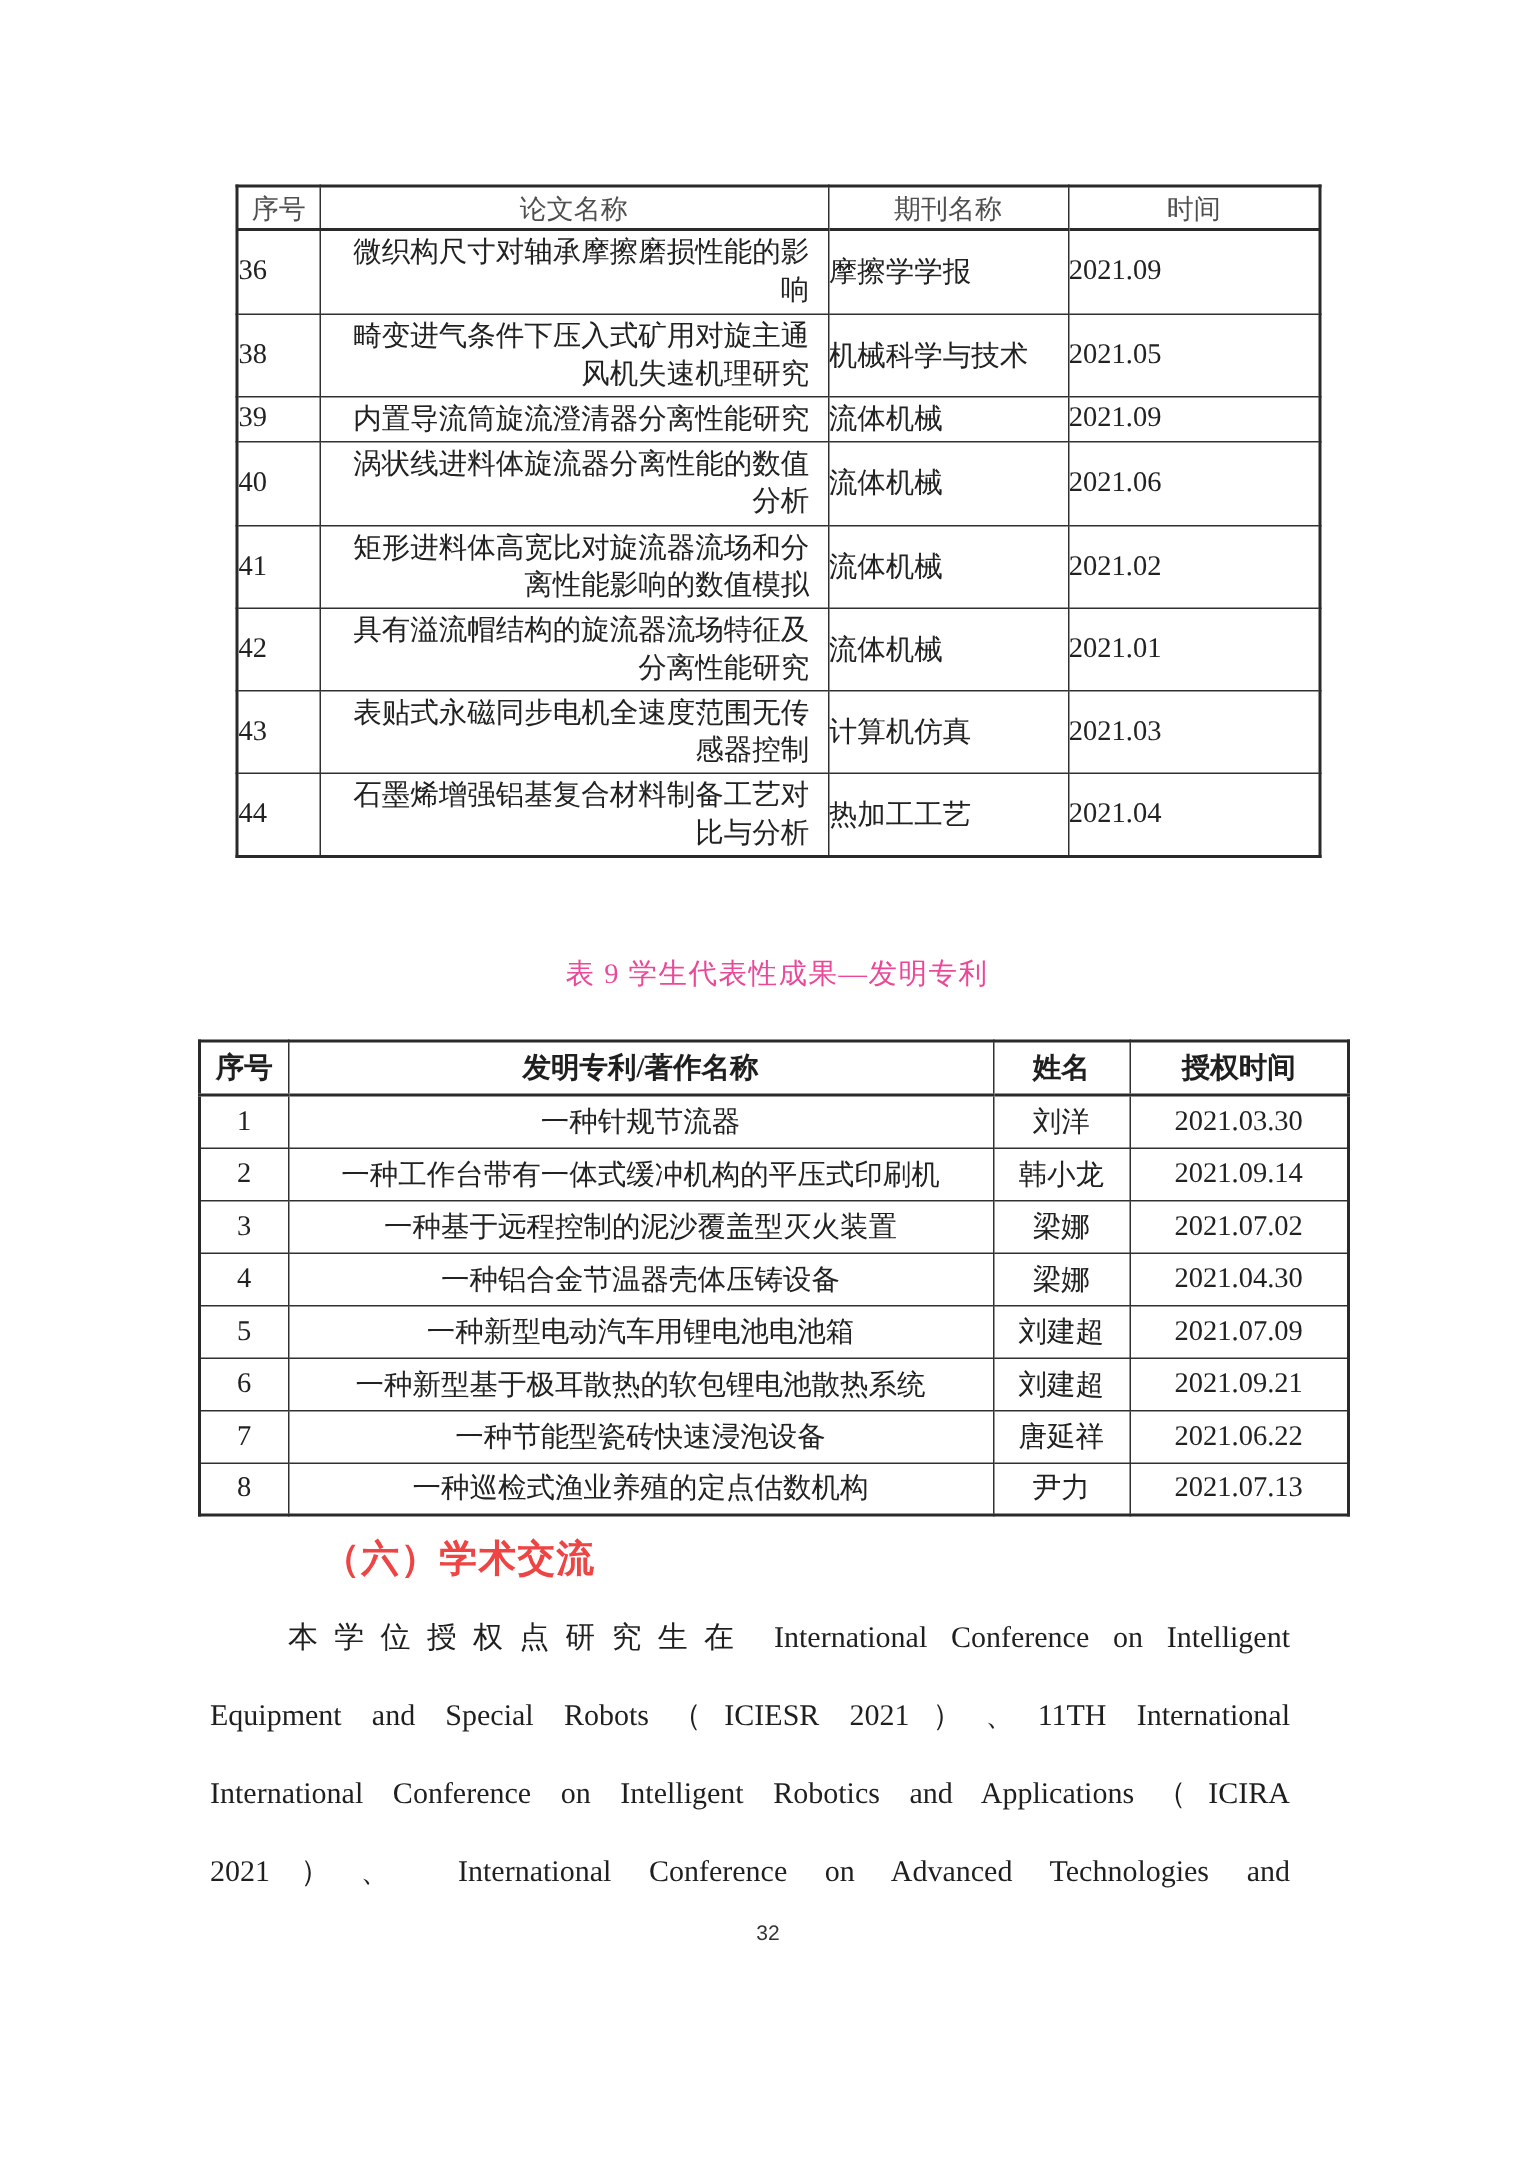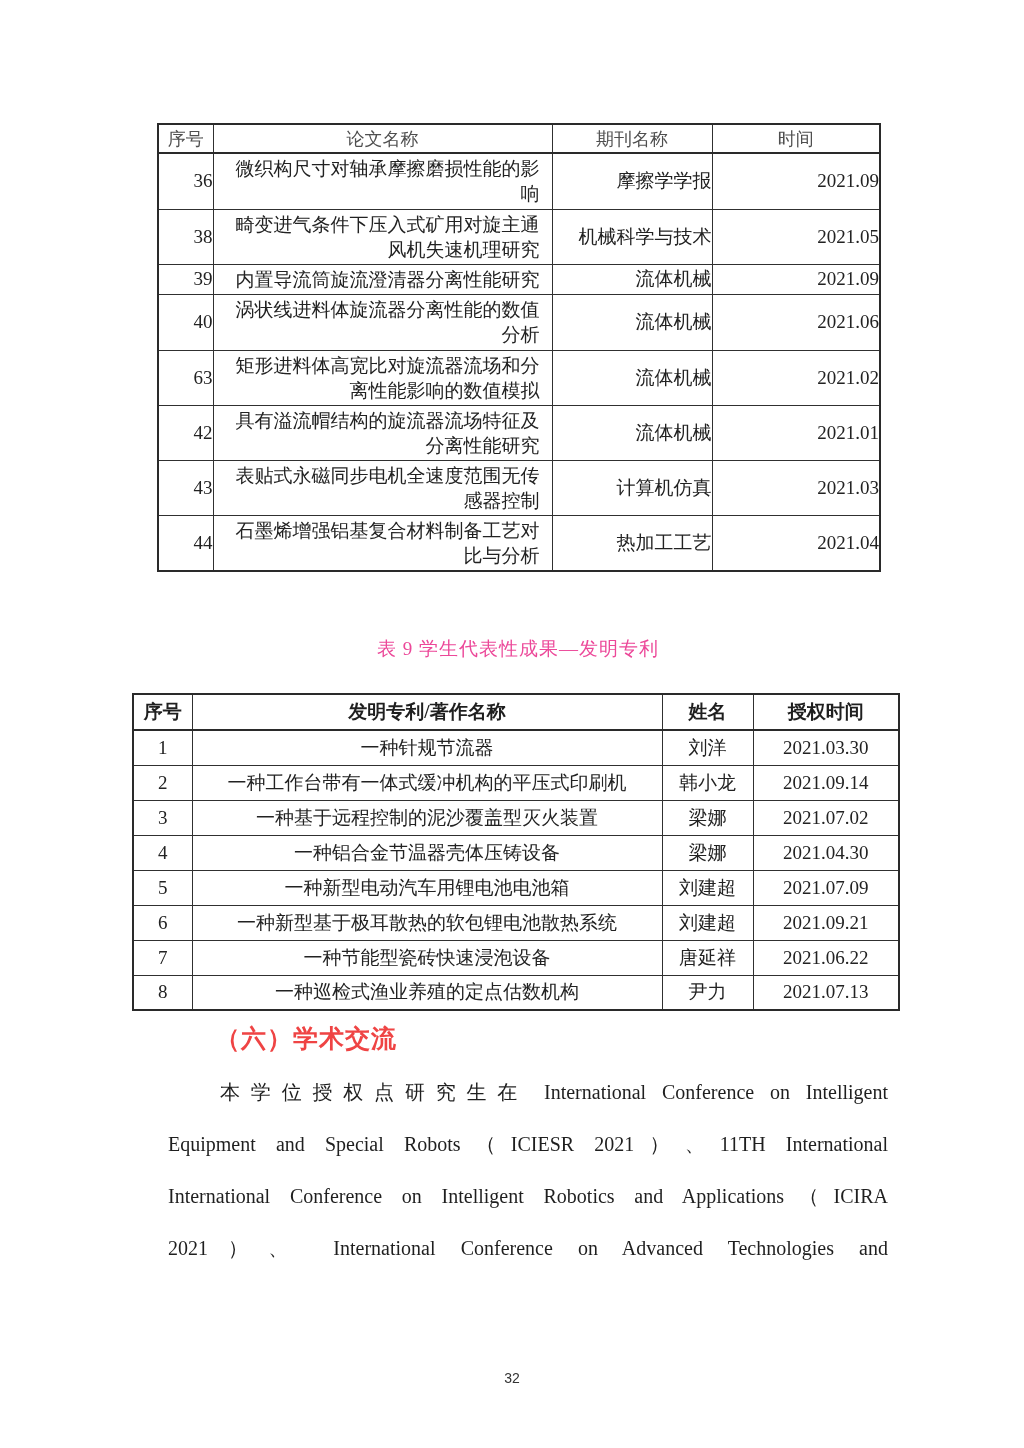--- a/index.html
+++ b/index.html
@@ -17,21 +17,21 @@
   td, th { border:1px solid #303030; font-weight:normal; overflow:hidden; }
 
   .papers-table {
     position:absolute; left:157px; top:123px; width:722px;
     border:2px solid #2a2a2a; font-size:19px;
   }
   .papers-table th {
     color:#4f4f4f; font-size:18px; height:29px; text-align:center;
     border-bottom:2px solid #2a2a2a;
   }
-  .papers-table td { text-align:right; color:#222; }
+  .papers-table td { text-align:left; color:#222; }
   .papers-table td.cell-title {
     text-align:right; padding:2px 12px; line-height:25px;
   }
   tr.h56 td { height:56px; }
   tr.h55 td { height:55px; }
   tr.h52 td { height:52px; }
   tr.h25 td { height:25px; }
 
   .table-caption {
     position:absolute; left:157px; top:636px; width:722px;
@@ -48,31 +48,31 @@
   }
   .patents-table td { text-align:center; color:#222; height:35px; }
 
   
   .section-heading {
     position:absolute; left:215px; top:1022px;
     font-family:"Liberation Sans","DejaVu Sans",sans-serif;
     font-weight:bold; font-size:25px; color:#ef4444; letter-spacing:1px;
   }
   .paragraph {
-    position:absolute; left:168px; top:1066px; width:720px;
+    position:absolute; left:140px; top:1066px; width:720px;
     font-size:20px; color:#1f1f1f;
   }
   .para-line {
     height:52px; line-height:52px; white-space:nowrap;
     text-align:justify; text-align-last:justify;
   }
   .para-line.first { padding-left:52px; }
 
   .page-number {
-    position:absolute; left:0; top:1370px; width:1024px;
+    position:absolute; left:0; top:1280px; width:1024px;
     text-align:center; font-size:14px; color:#333;
     font-family:"Liberation Sans","DejaVu Sans",sans-serif;
   }
 </style>
 </head>
 <body>
 
 <div class="page">
 
   <table class="papers-table">
@@ -109,21 +109,21 @@
         <td>流体机械</td>
         <td>2021.09</td>
       </tr>
       <tr class="h56">
         <td>40</td>
         <td class="cell-title">涡状线进料体旋流器分离性能的数值分析</td>
         <td>流体机械</td>
         <td>2021.06</td>
       </tr>
       <tr class="h55">
-        <td>63</td>
+        <td>41</td>
         <td class="cell-title">矩形进料体高宽比对旋流器流场和分离性能影响的数值模拟</td>
         <td>流体机械</td>
         <td>2021.02</td>
       </tr>
       <tr class="h55">
         <td>42</td>
         <td class="cell-title">具有溢流帽结构的旋流器流场特征及分离性能研究</td>
         <td>流体机械</td>
         <td>2021.01</td>
       </tr>

